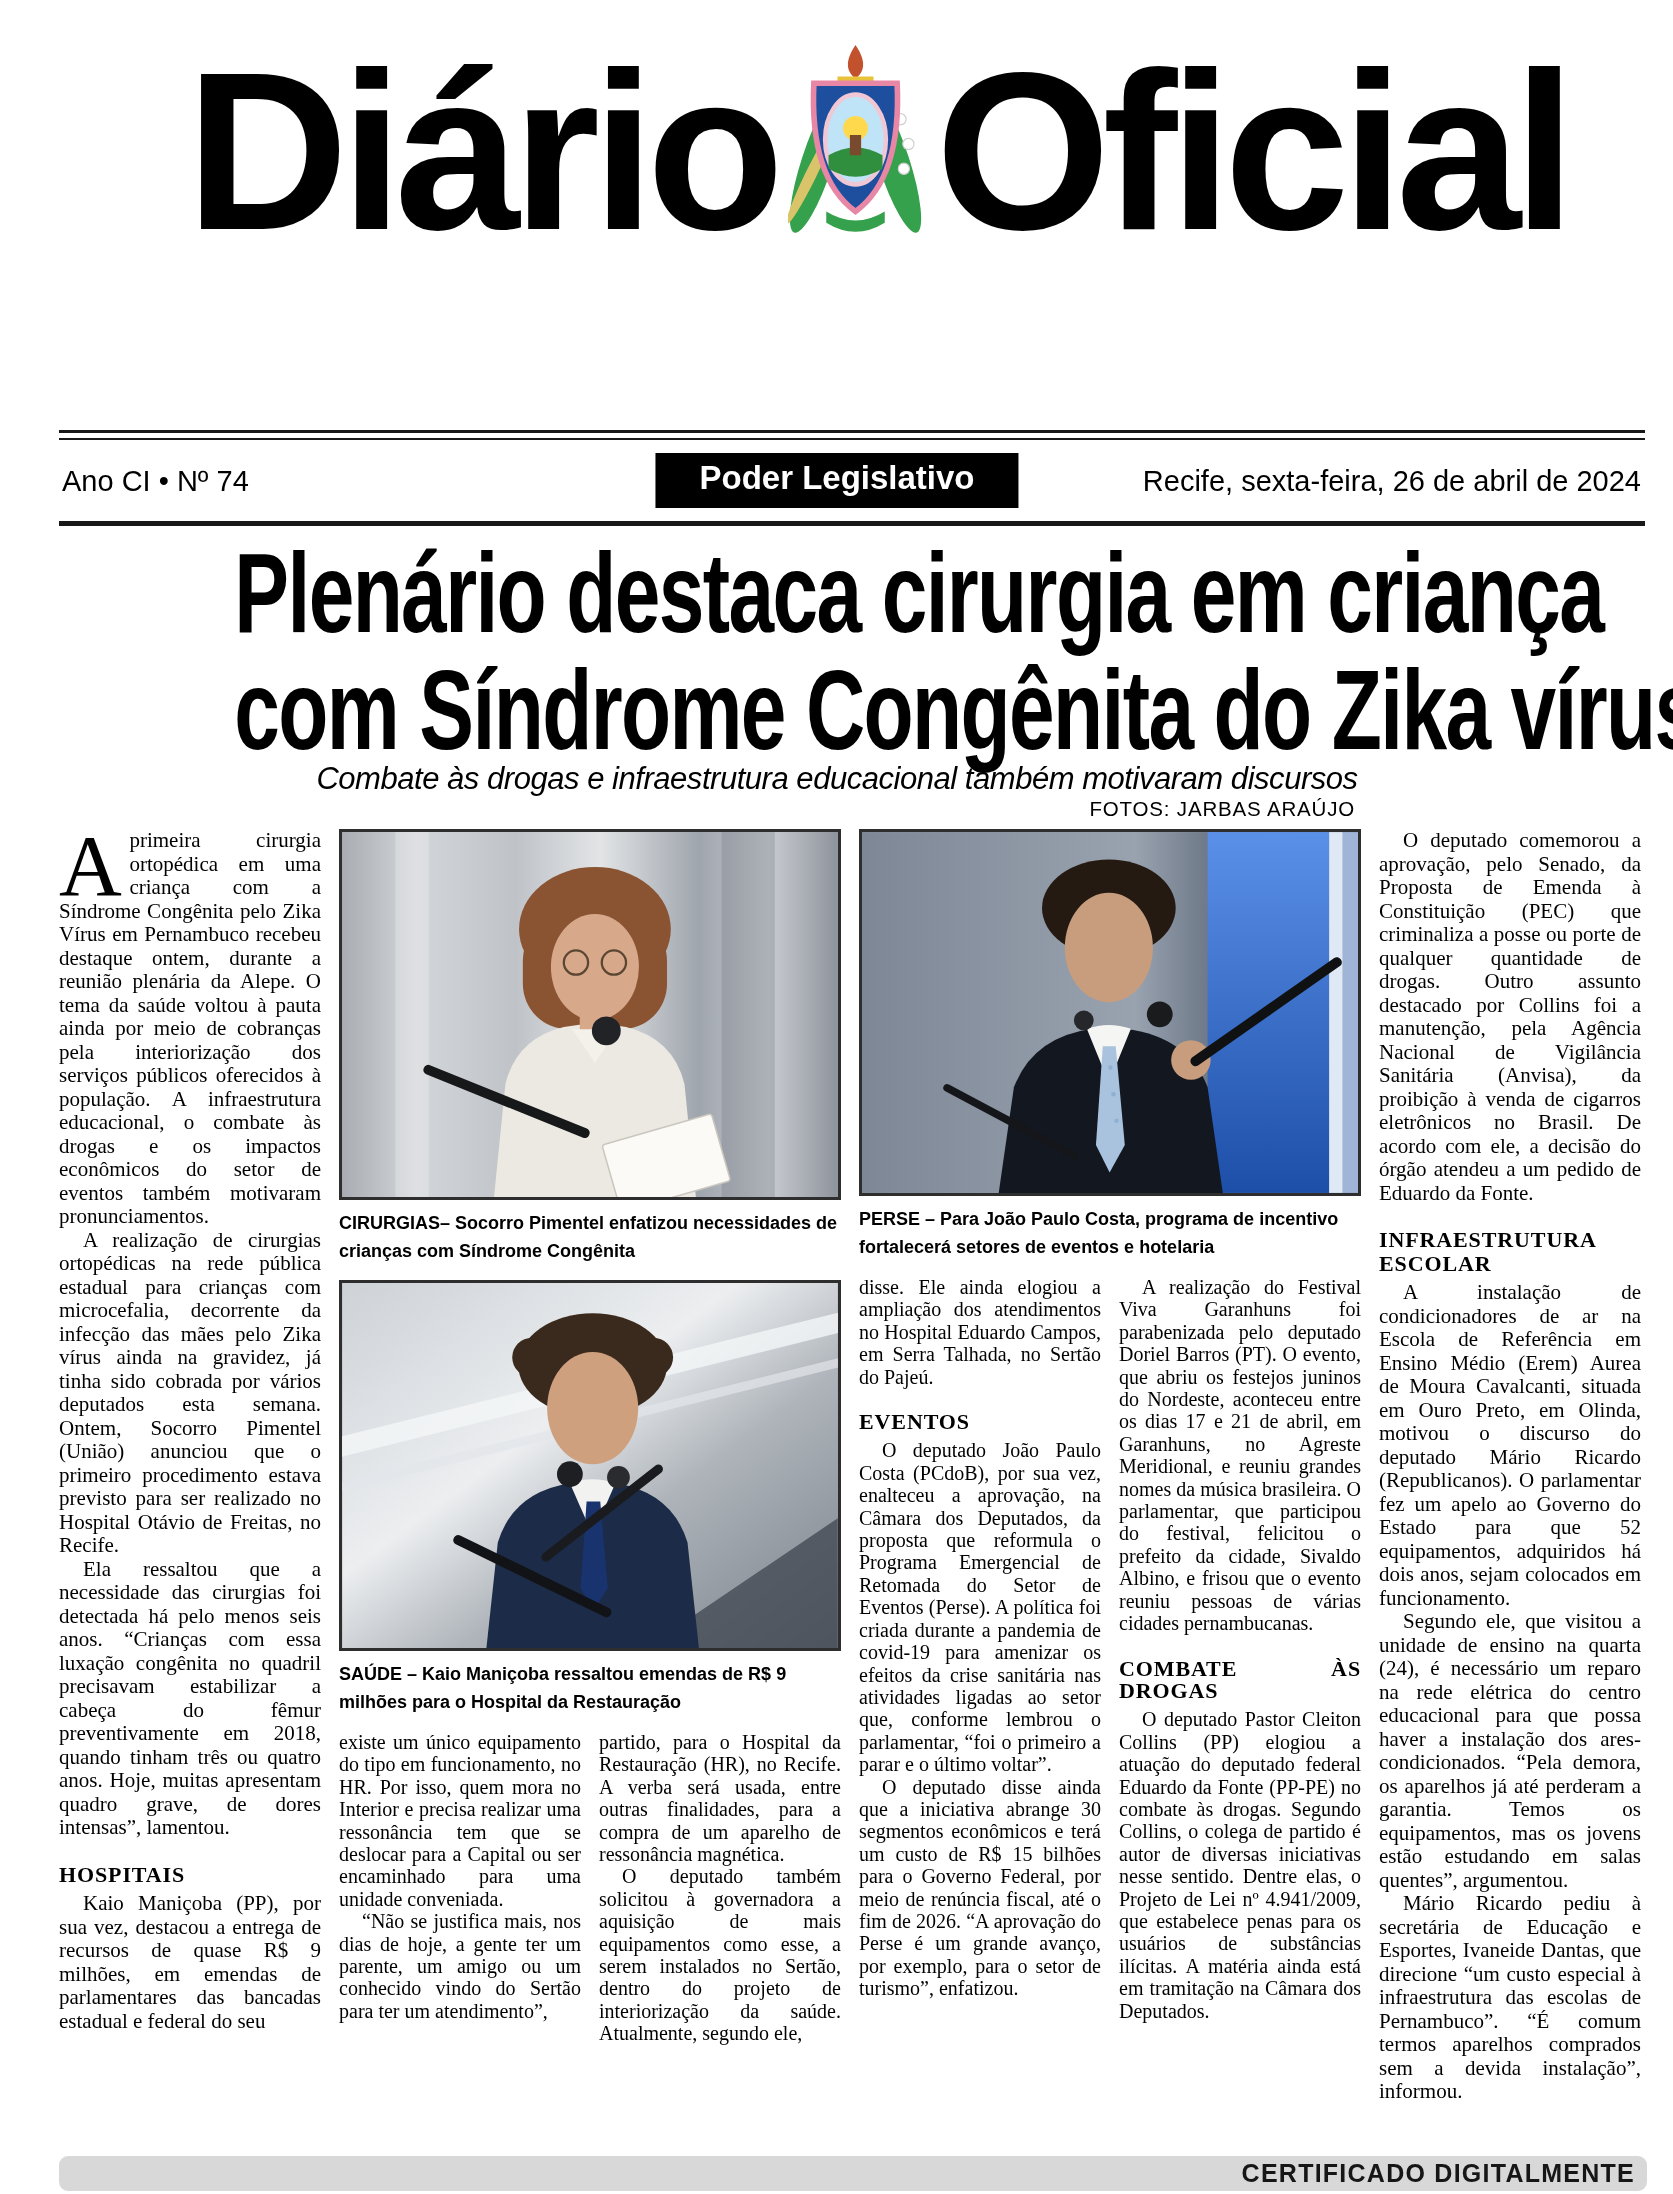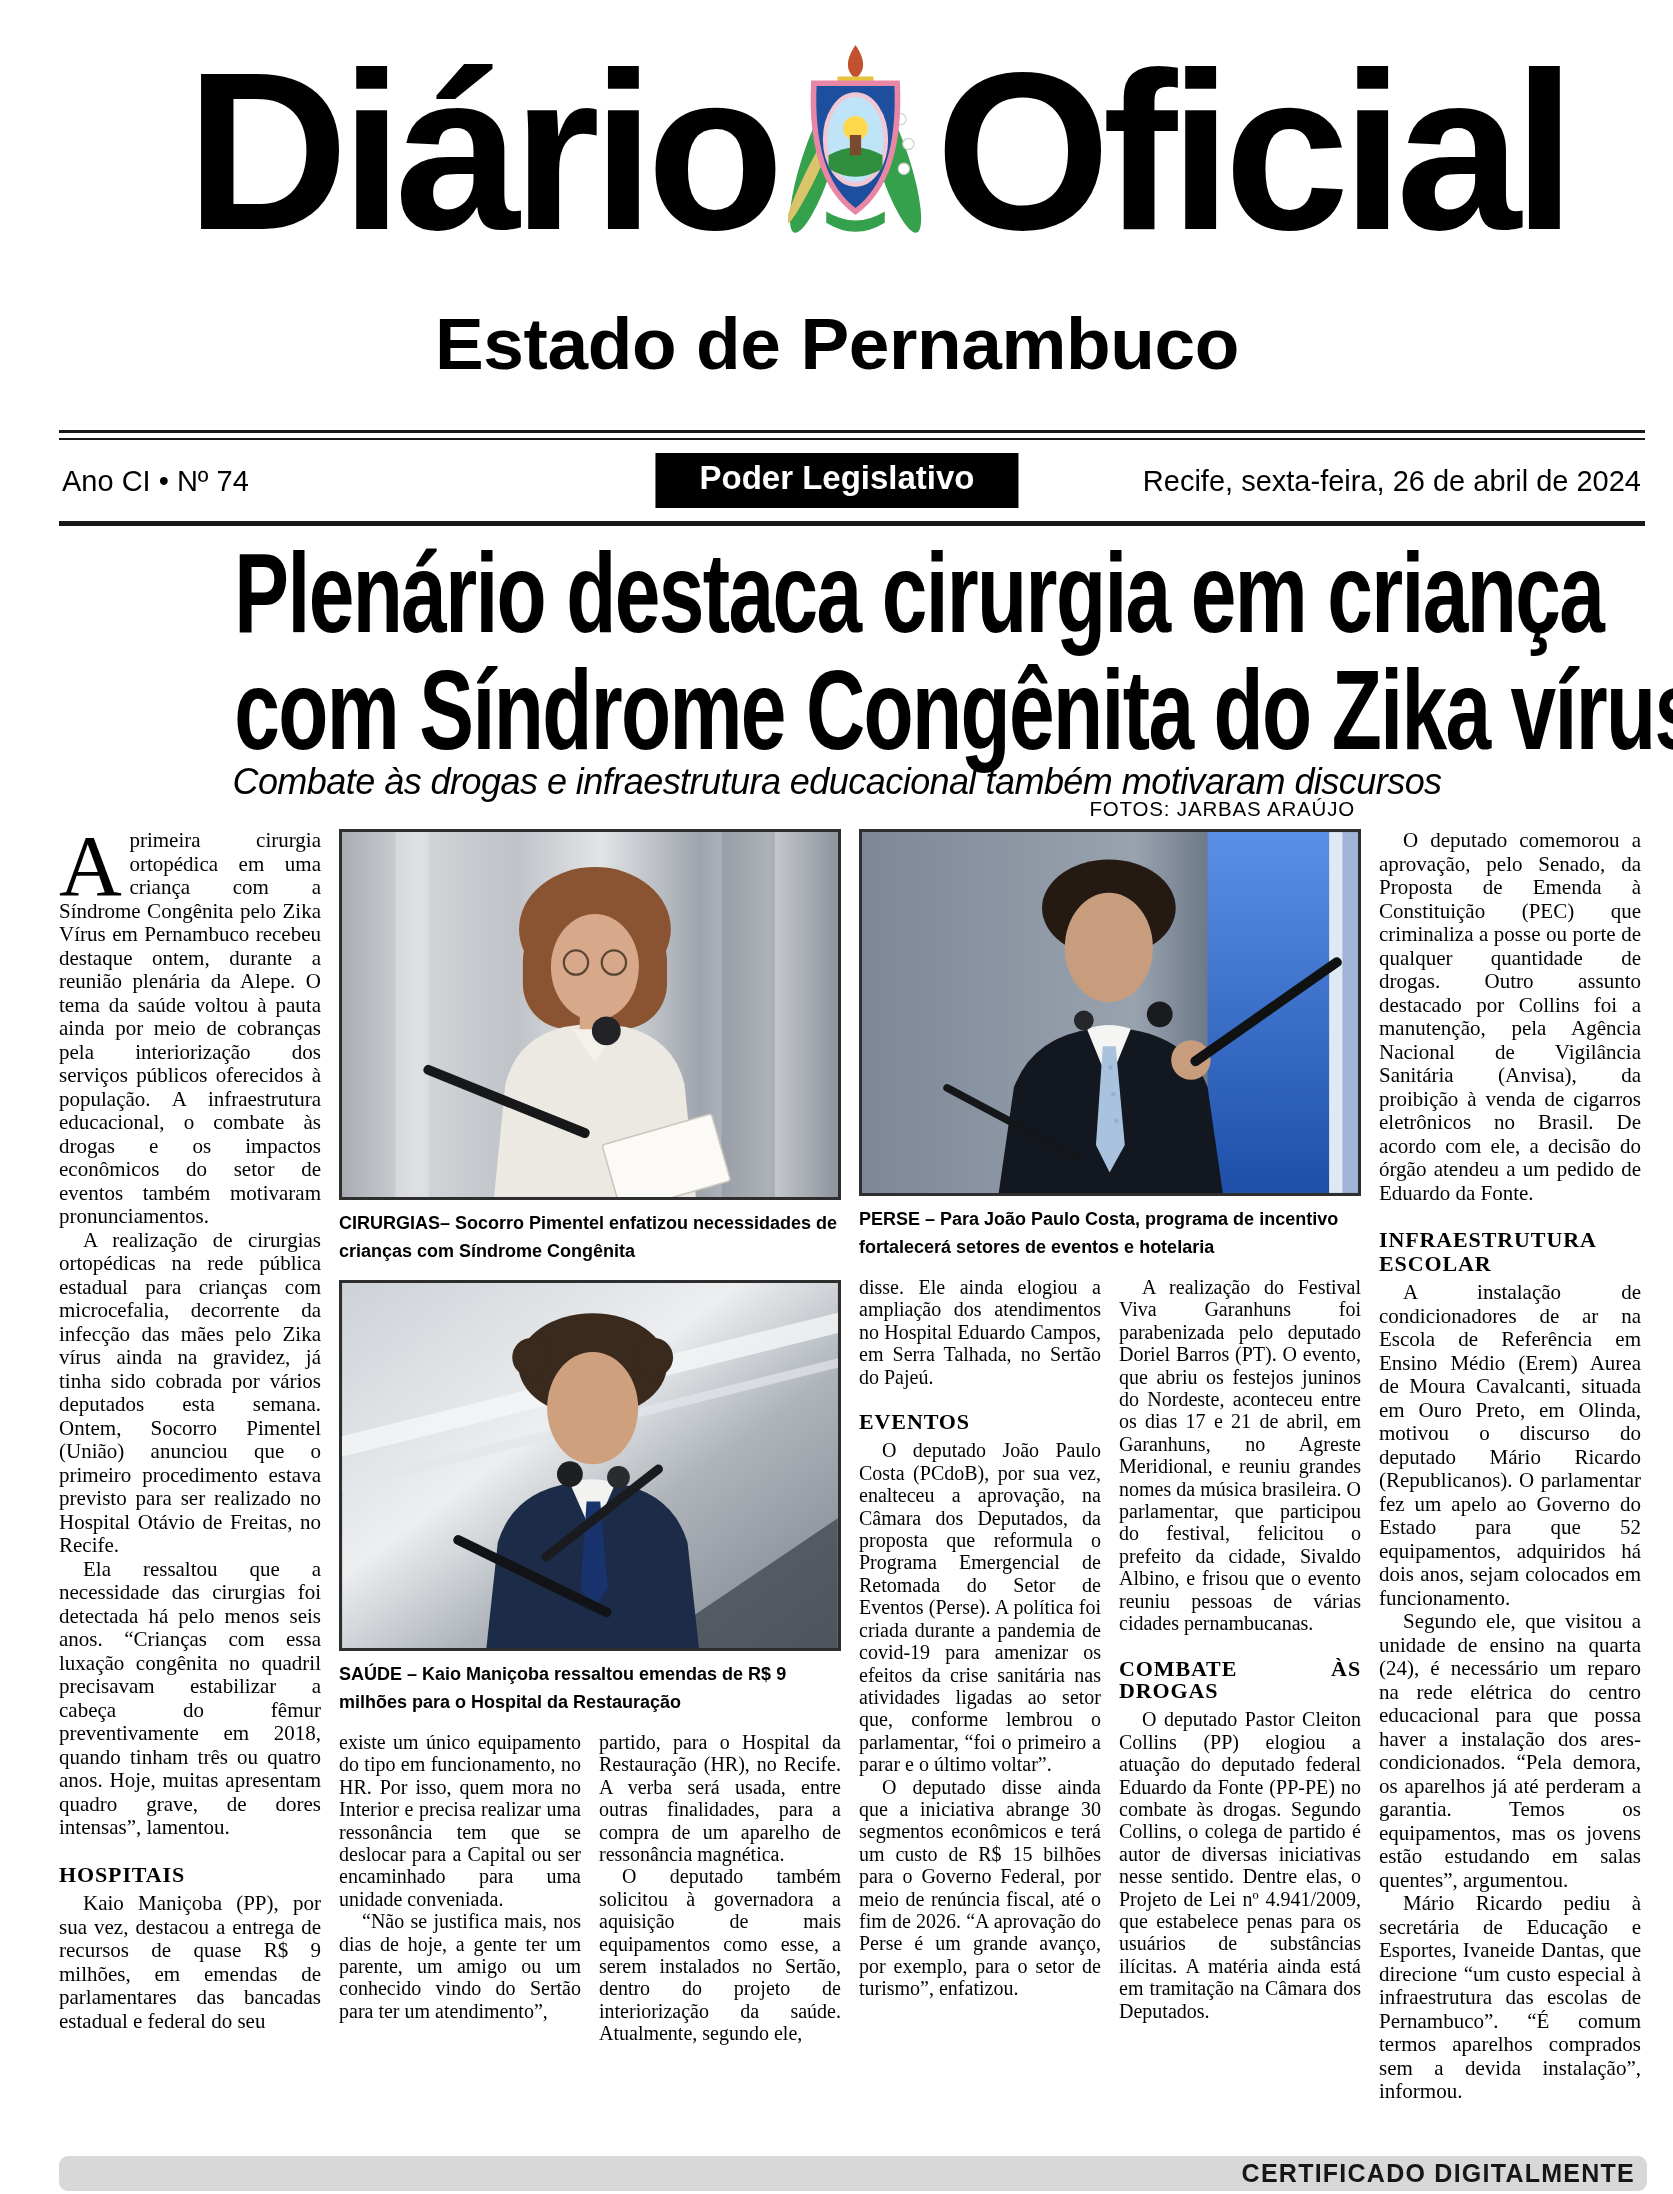--- a/index.html
+++ b/index.html
@@ -22,21 +22,21 @@
   .section-box{position:absolute;top:453px;left:50%;transform:translateX(-50%);
                padding:6px 44px 10.6px;font-family:"Liberation Sans", sans-serif;font-weight:bold;font-size:33px;}
   .infobar-right{position:absolute;top:465px;right:33px;font-family:"Liberation Sans", sans-serif;font-size:29px;}
 
   
   .headline-line{position:absolute;left:0;width:100%;text-align:center;font-family:"Liberation Sans", sans-serif;
                  font-weight:bold;font-size:114px;line-height:1.0;letter-spacing:-0.02em;
                  transform:scaleX(0.72);white-space:nowrap;}
   .hl1{top:536px;} .hl2{top:653px;}
   .subheadline{position:absolute;top:761px;left:0;width:100%;text-align:center;
-               font-family:"Liberation Sans", sans-serif;font-style:italic;font-size:36px;
+               font-family:"Liberation Sans", sans-serif;font-style:italic;font-size:31px;
                letter-spacing:-0.015em;white-space:nowrap;}
   .photo-credit{position:absolute;top:797px;right:319px;font-family:"Liberation Sans", sans-serif;
                 font-size:20.5px;letter-spacing:0.04em;}
 
   
   .body-grid{position:absolute;top:829px;left:59px;width:1587px;height:1323px;display:flex;gap:18px;overflow:hidden;}
   .col-narrow{width:262px;flex:none;}
   .col-wide{width:502px;flex:none;}
   .bodytext{font-size:21px;line-height:23.5px;text-align:justify;}
   .bodytext p{margin:0;text-indent:24px;}
@@ -75,21 +75,20 @@
         <path d="M60 38 L97 38 Q101 122 60 152 Q19 122 23 38 Z" fill="#1d4f9e" stroke="#e887a5" stroke-width="5"></path>
         <ellipse cx="60" cy="88" rx="27" ry="40" fill="#bfe4f7" stroke="#f0c7d4" stroke-width="4"></ellipse>
         <circle cx="60" cy="78" r="11" fill="#ffd94d"></circle>
         <path d="M36 102 Q60 88 84 102 L84 114 Q60 128 36 114 Z" fill="#2f8f3e"></path>
         <rect x="55" y="84" width="10" height="18" fill="#7a4a2e"></rect>
         <path d="M34 152 Q60 168 86 152 L86 162 Q60 178 34 162 Z" fill="#36a14c"></path>
       </svg>
     </span>
     <span class="word">Oficial</span>
   </div>
-  <div class="estado">Estado de Pernambuco</div>
 
   <div class="rule-double"></div>
   <div class="infobar-left">Ano CI • Nº 74</div>
   <div class="section-box" style="background:#000;color:#fff;">Poder Legislativo</div>
   <div class="infobar-right">Recife, sexta-feira, 26 de abril de 2024</div>
   <div class="rule-heavy"></div>
 
   <div class="headline-line hl1">Plenário destaca cirurgia em criança</div>
   <div class="headline-line hl2">com Síndrome Congênita do Zika vírus</div>
   <div class="subheadline">Combate às drogas e infraestrutura educacional também motivaram discursos</div>

